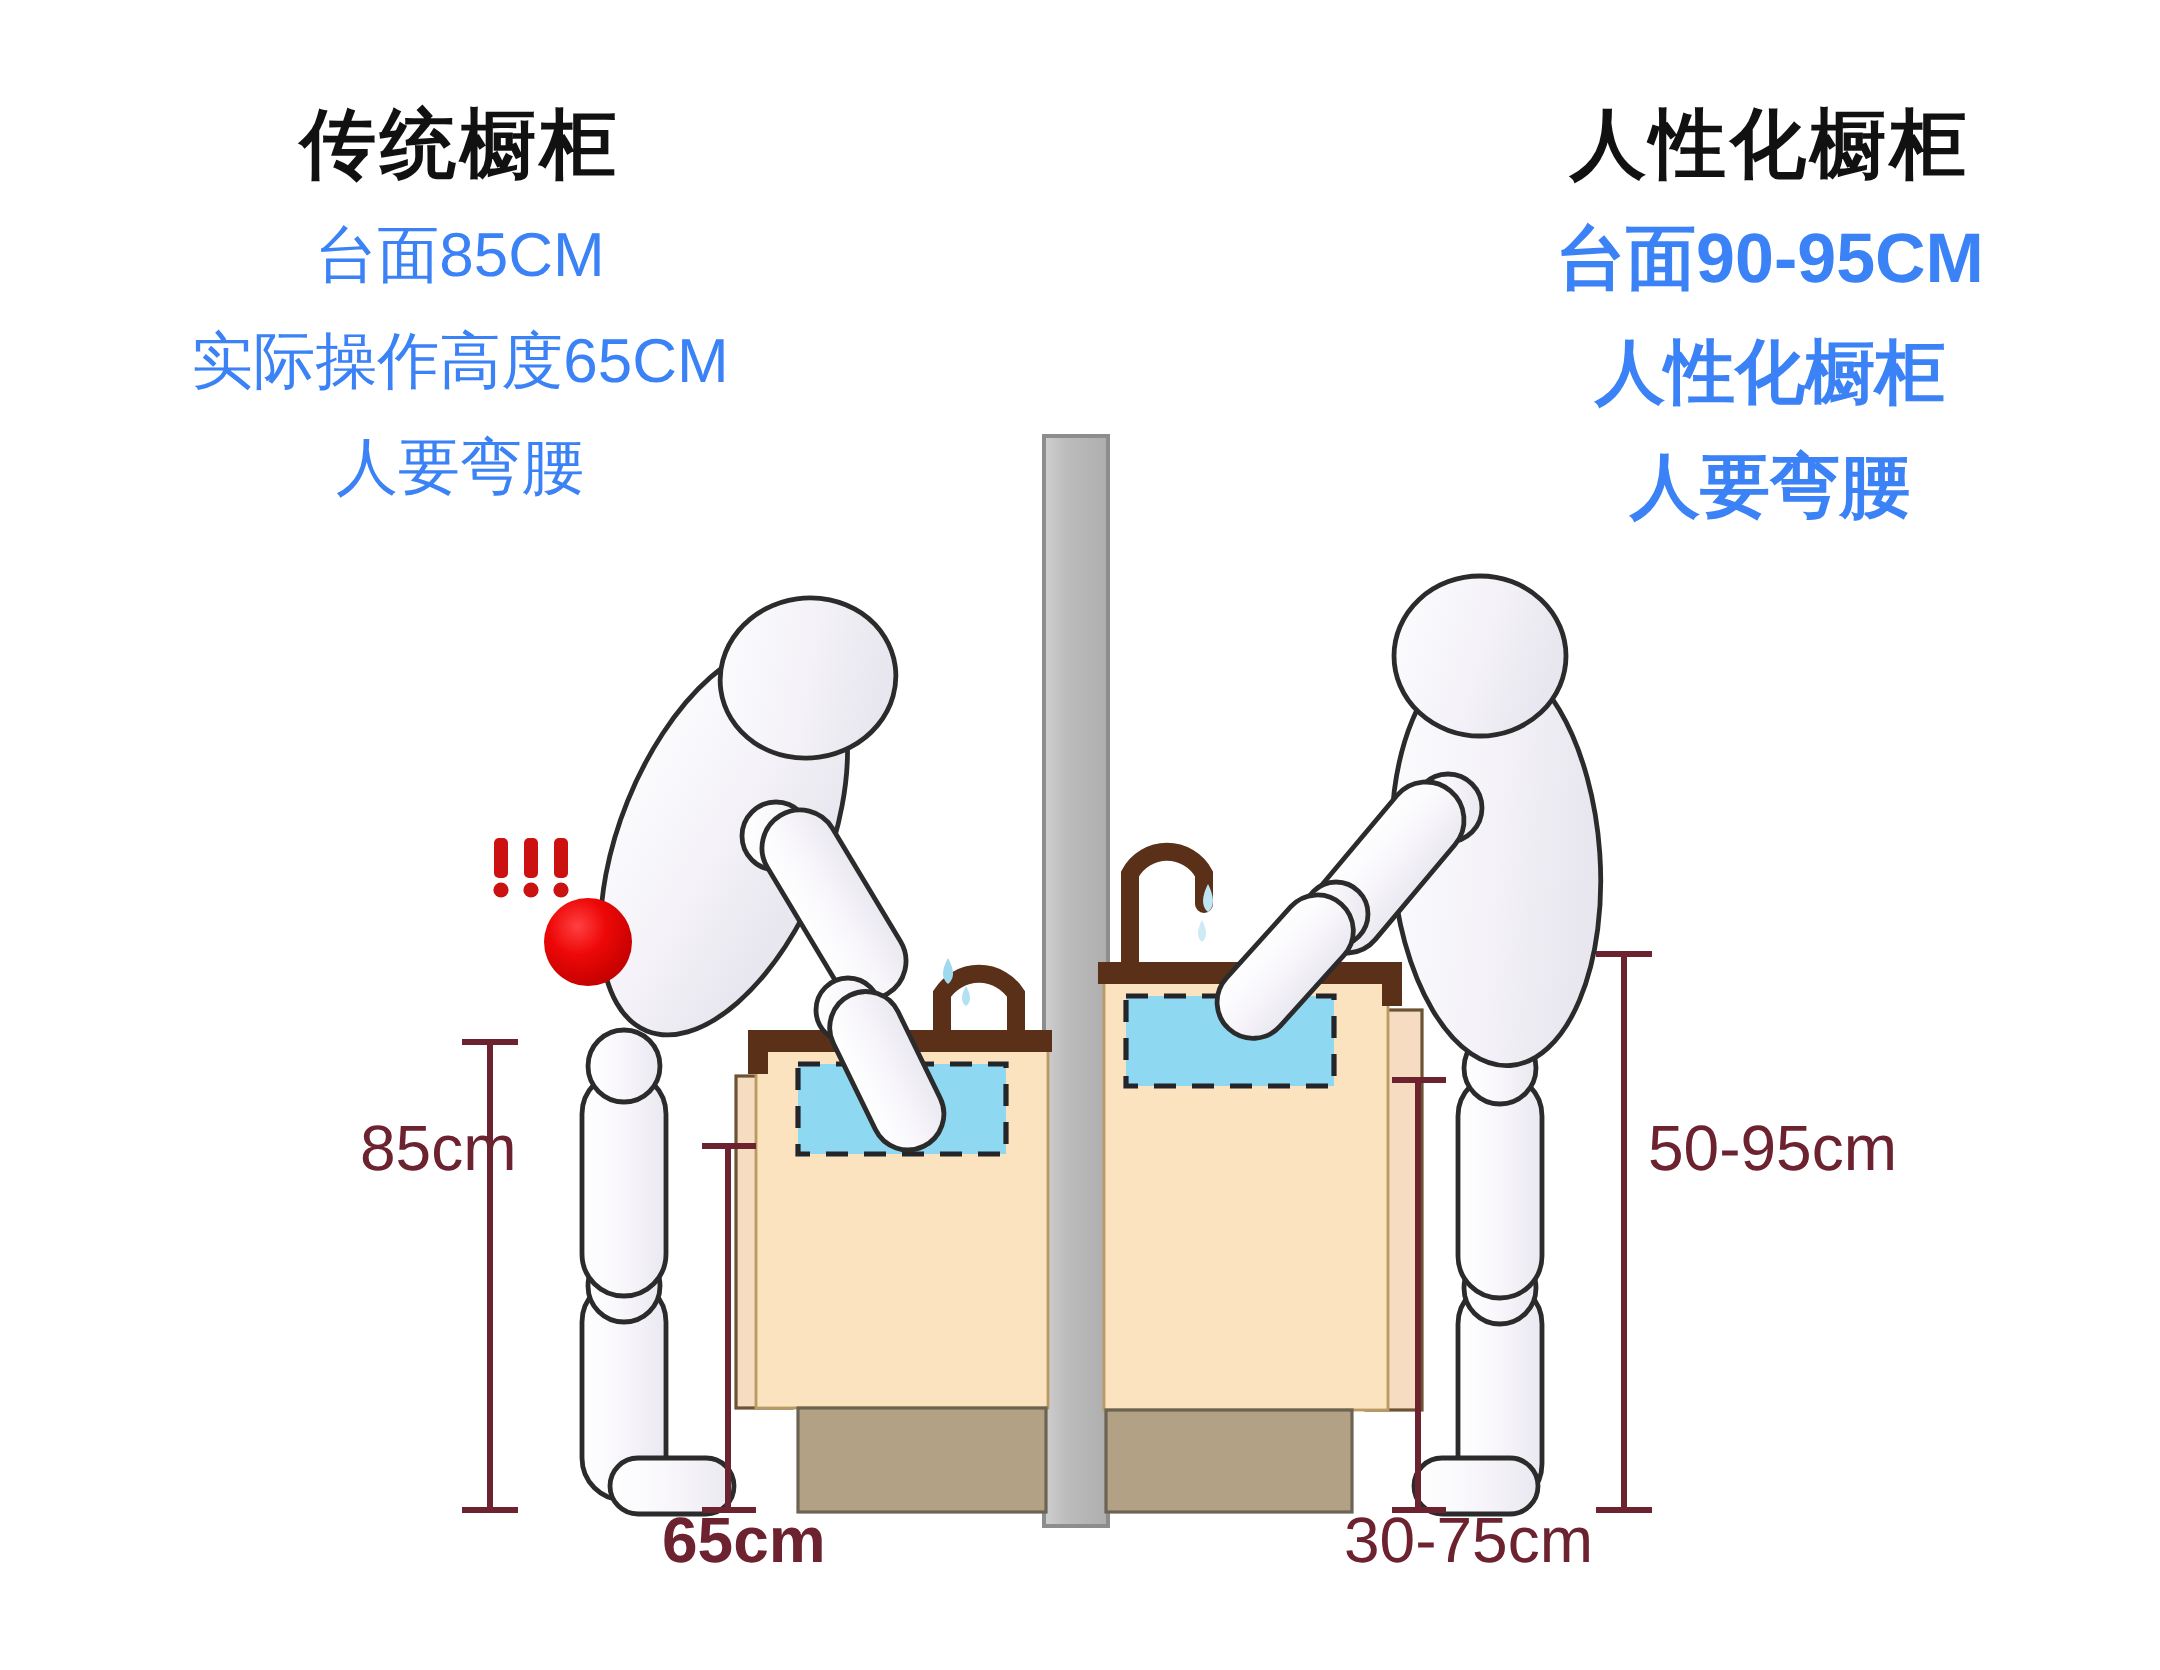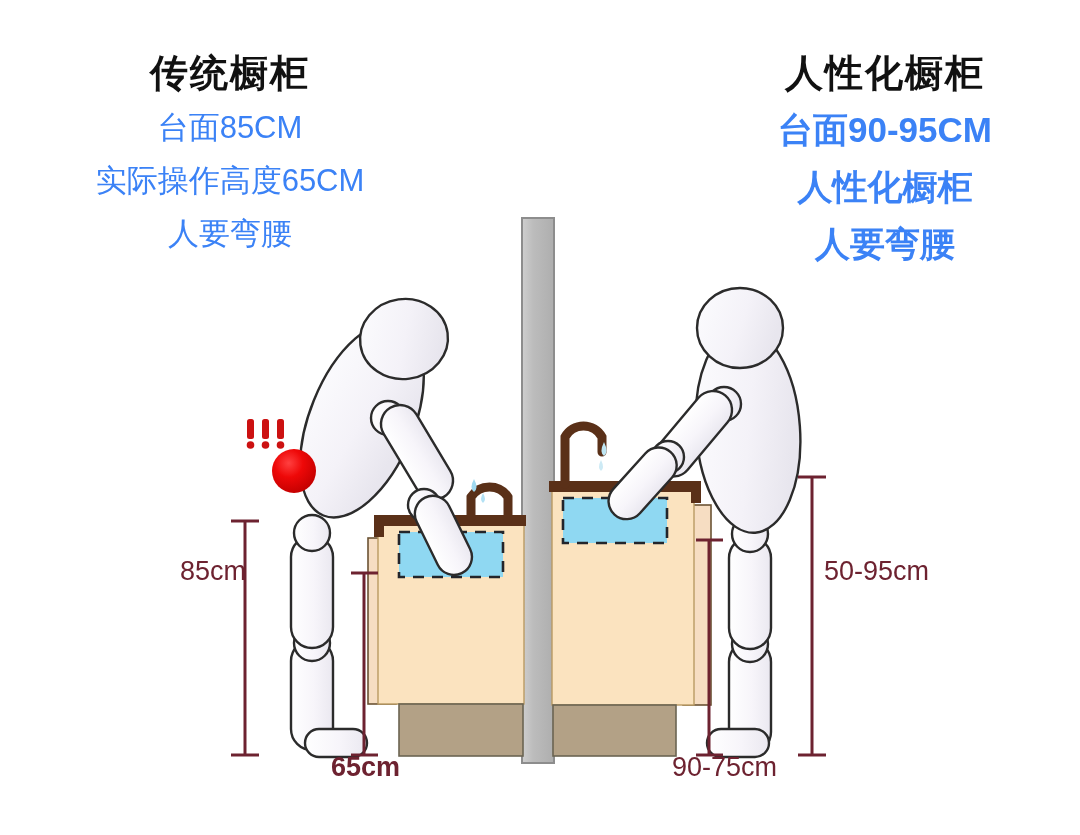--- a/index.html
+++ b/index.html
@@ -45,21 +45,21 @@
 
   
   #scene{
     position:absolute;
     left:0; top:0;
     width:1080px; height:835px;
   }
   .dimlabel{
     position:absolute;
     color:#6d2230;
-    font-size:27px;
+    font-size:32px;
     white-space:nowrap;
     user-select:none;
   }
   #lbl-85   { left:180px; top:556px; }
   #lbl-65   { left:331px; top:752px;font-weight:bold; }
   #lbl-9095 { left:824px; top:556px; }
   #lbl-7075 { left:672px; top:752px; }
 </style>
 </head>
 <body>
@@ -222,15 +222,15 @@
 
       <line x1="709" y1="540" x2="709" y2="755"></line>
       <line x1="696" y1="540" x2="723" y2="540"></line>
       <line x1="696" y1="755" x2="723" y2="755"></line>
     </g>
   </svg>
 
   <div class="dimlabel" id="lbl-85">85cm</div>
   <div class="dimlabel" id="lbl-65">65cm</div>
   <div class="dimlabel" id="lbl-9095">50-95cm</div>
-  <div class="dimlabel" id="lbl-7075">90-75cm</div>
+  <div class="dimlabel" id="lbl-7075">30-75cm</div>
 
 </div>
 
 </body></html>

